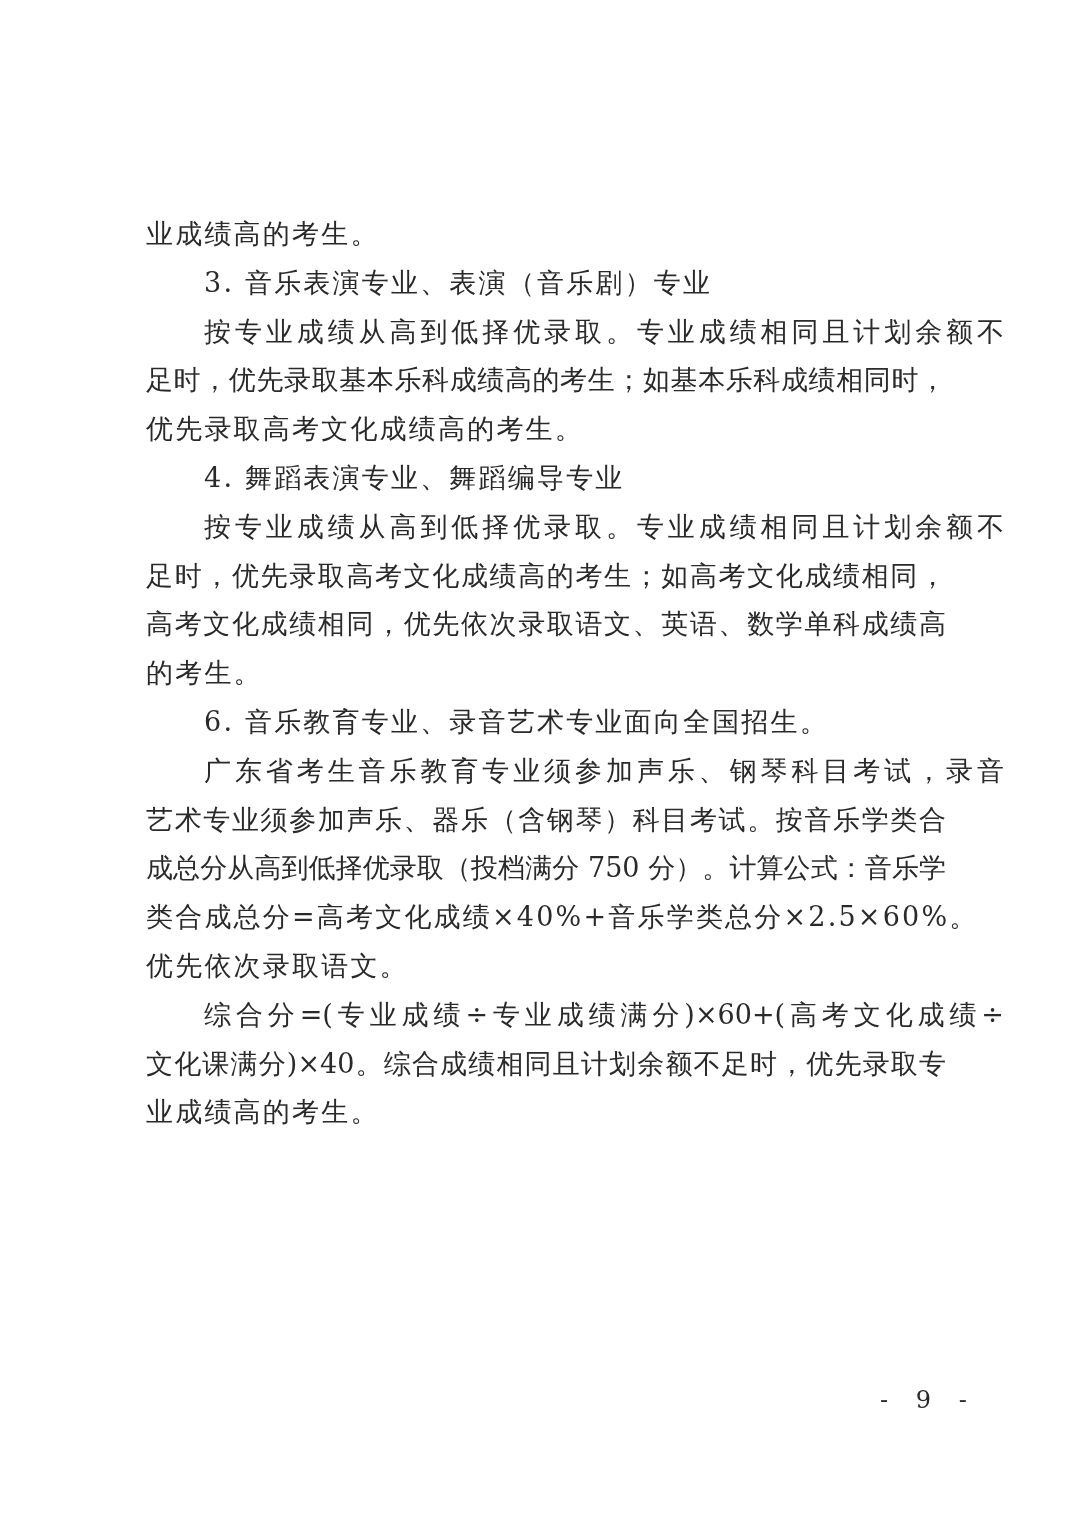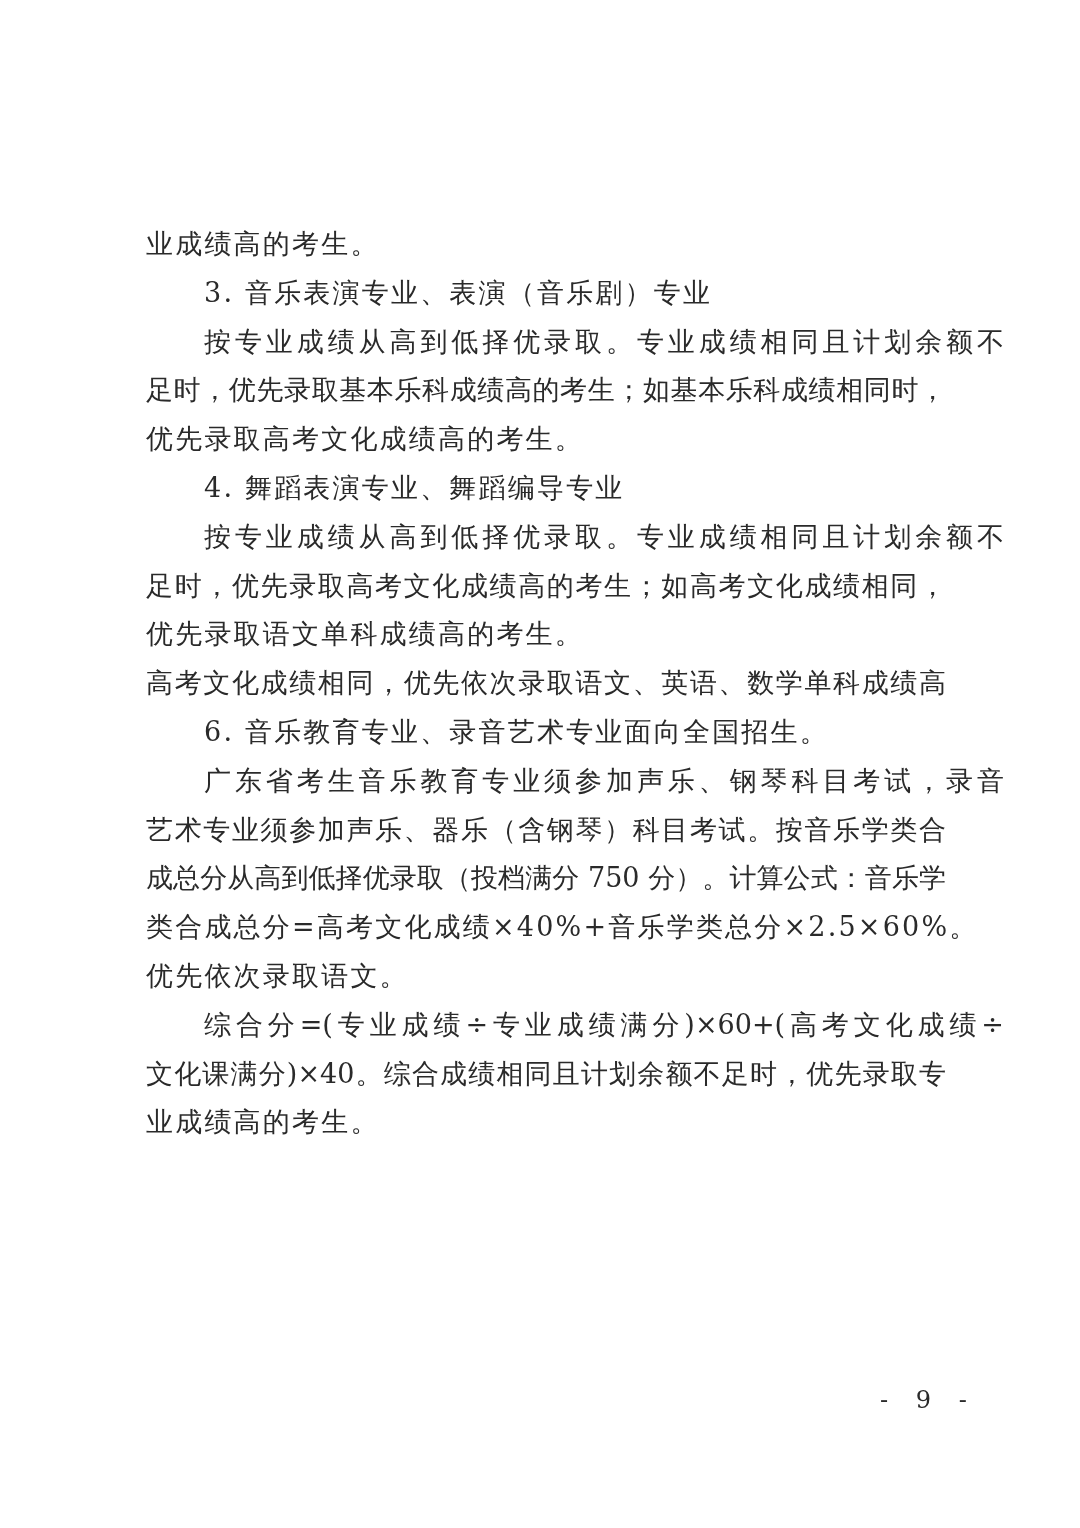--- a/index.html
+++ b/index.html
@@ -18,21 +18,21 @@
     .page {
       position: absolute;
       left: 0; top: 0;
       width: 1080px;
       height: 1528px;
       background: #ffffff;
     }
     .content {
       position: absolute;
       left: 146px;
-      top: 220px;
+      top: 210px;
       width: 800px;
     }
     .line {
       font-size: 27px;
       line-height: 48.8px;
       height: 48.8px;
       white-space: nowrap;
       letter-spacing: 2.2px;
     }
     .indent {
@@ -60,22 +60,22 @@
 <div class="page">
   <div class="content">
     <div class="line">业成绩高的考生。</div>
     <div class="line indent">3. 音乐表演专业、表演（音乐剧）专业</div>
     <div class="line indent justify">按专业成绩从高到低择优录取。专业成绩相同且计划余额不</div>
     <div class="line justify">足时，优先录取基本乐科成绩高的考生；如基本乐科成绩相同时，</div>
     <div class="line">优先录取高考文化成绩高的考生。</div>
     <div class="line indent">4. 舞蹈表演专业、舞蹈编导专业</div>
     <div class="line indent justify">按专业成绩从高到低择优录取。专业成绩相同且计划余额不</div>
     <div class="line justify">足时，优先录取高考文化成绩高的考生；如高考文化成绩相同，</div>
-    <div class="line">优先录取语文单科成绩高的考生。</div>
     <div class="line justify">高考文化成绩相同，优先依次录取语文、英语、数学单科成绩高</div>
+    <div class="line">的考生。</div>
     <div class="line indent">6. 音乐教育专业、录音艺术专业面向全国招生。</div>
     <div class="line indent justify">广东省考生音乐教育专业须参加声乐、钢琴科目考试，录音</div>
     <div class="line justify">艺术专业须参加声乐、器乐（含钢琴）科目考试。按音乐学类合</div>
     <div class="line justify">成总分从高到低择优录取（投档满分 750 分）。计算公式：音乐学</div>
     <div class="line">类合成总分=高考文化成绩×40%+音乐学类总分×2.5×60%。</div>
     <div class="line">优先依次录取语文。</div>
     <div class="line indent justify">综合分=(专业成绩÷专业成绩满分)×60+(高考文化成绩÷</div>
     <div class="line justify">文化课满分)×40。综合成绩相同且计划余额不足时，优先录取专</div>
     <div class="line">业成绩高的考生。</div>
   </div>

